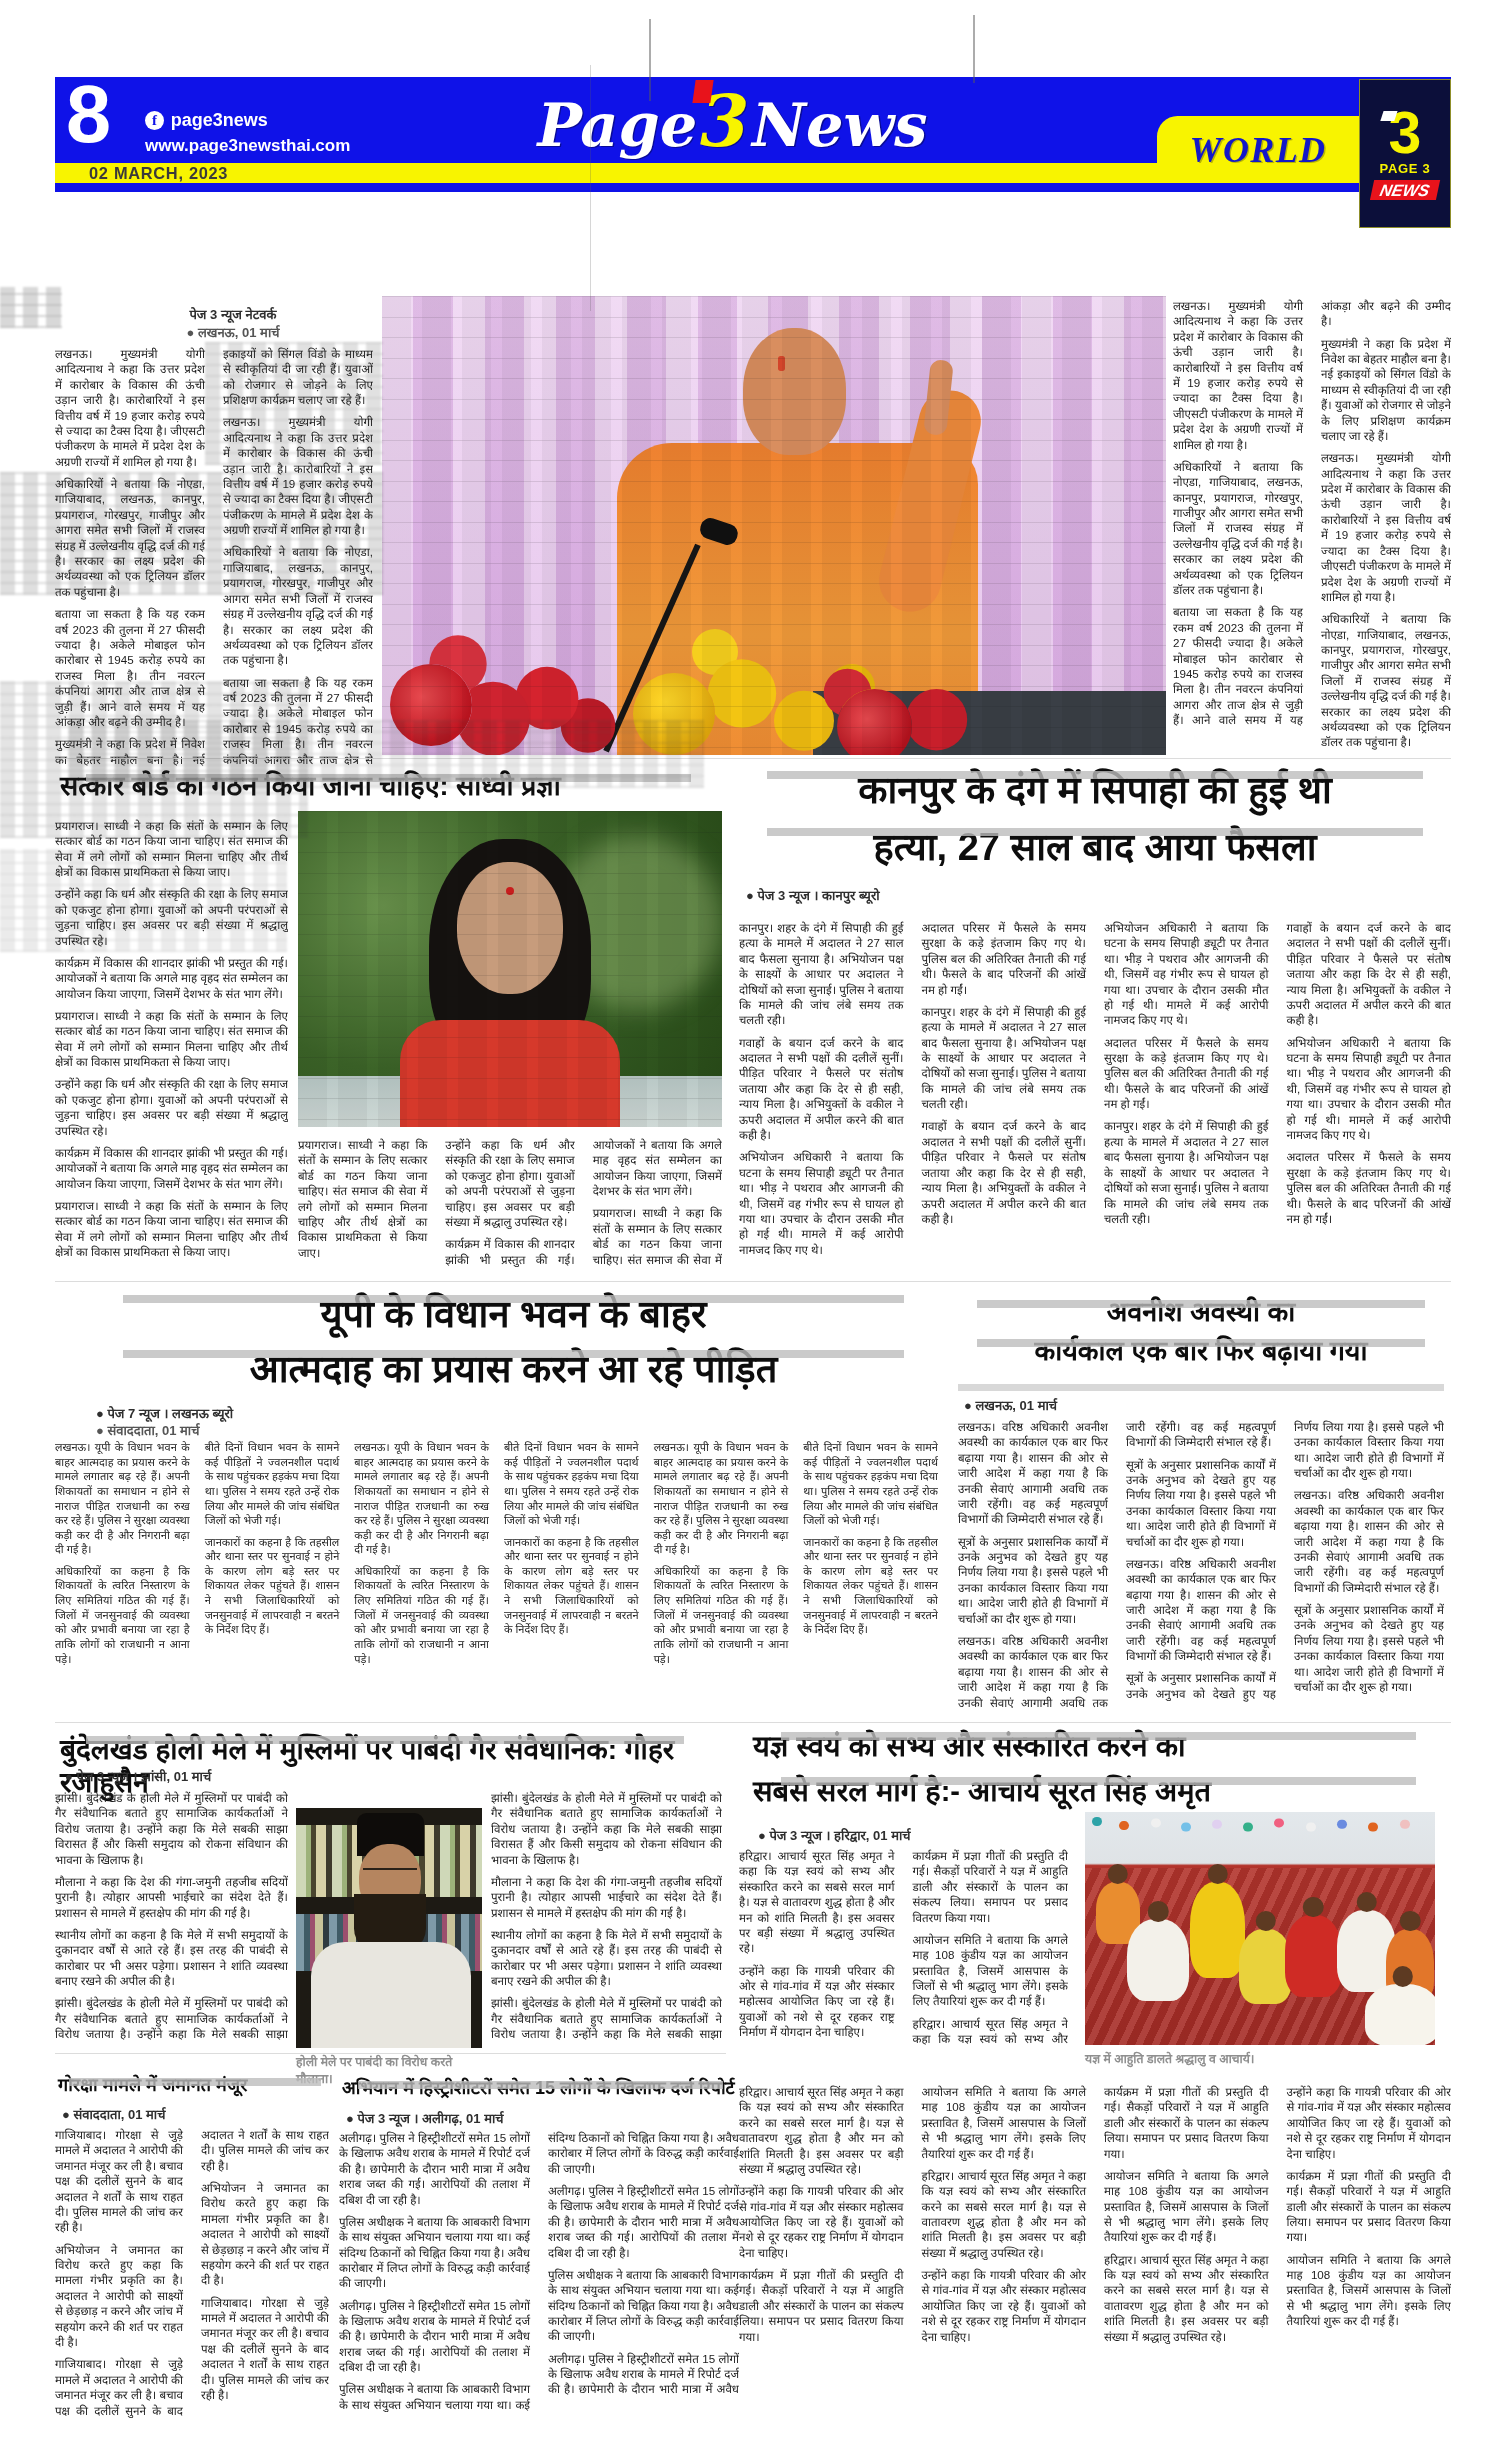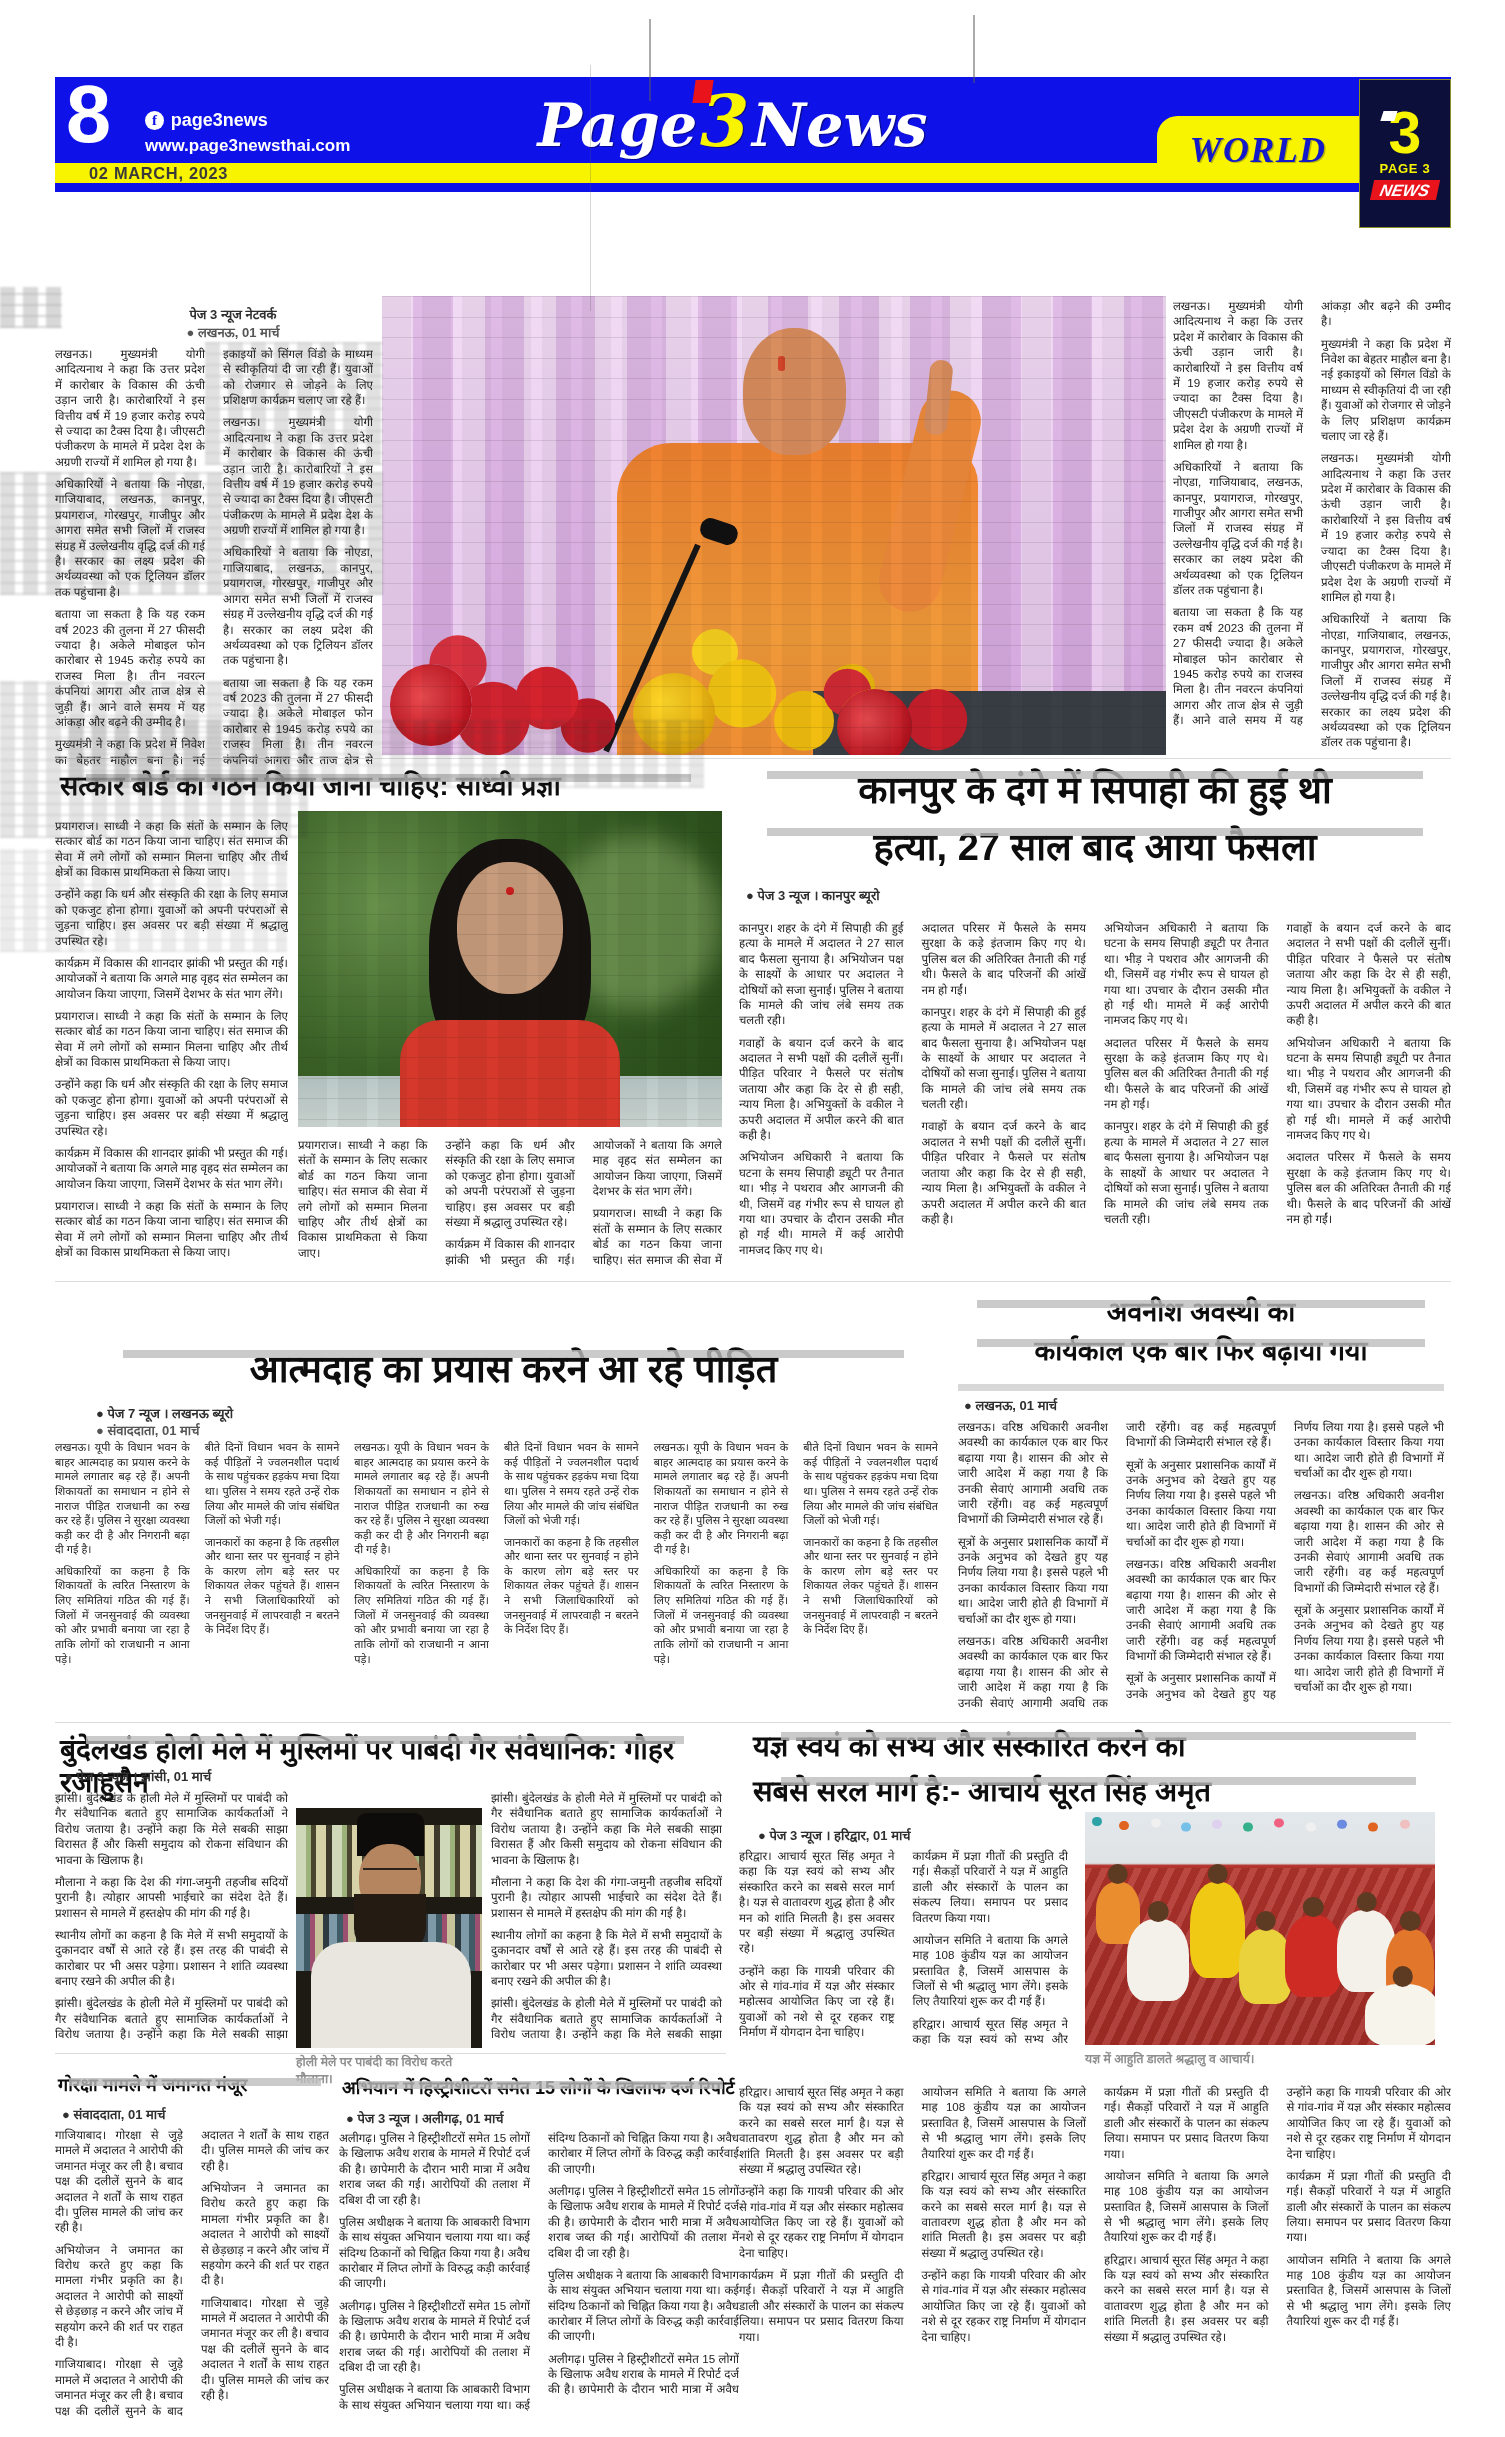--- a/index.html
+++ b/index.html
@@ -229,20 +229,21 @@
       <p>अभियोजन अधिकारी ने बताया कि घटना के समय सिपाही ड्यूटी पर तैनात था। भीड़ ने पथराव और आगजनी की थी, जिसमें वह गंभीर रूप से घायल हो गया था। उपचार के दौरान उसकी मौत हो गई थी। मामले में कई आरोपी नामजद किए गए थे।</p>
       <p>अदालत परिसर में फैसले के समय सुरक्षा के कड़े इंतजाम किए गए थे। पुलिस बल की अतिरिक्त तैनाती की गई थी। फैसले के बाद परिजनों की आंखें नम हो गईं।</p>
       <p>कानपुर। शहर के दंगे में सिपाही की हुई हत्या के मामले में अदालत ने 27 साल बाद फैसला सुनाया है। अभियोजन पक्ष के साक्ष्यों के आधार पर अदालत ने दोषियों को सजा सुनाई। पुलिस ने बताया कि मामले की जांच लंबे समय तक चलती रही।</p>
       <p>गवाहों के बयान दर्ज करने के बाद अदालत ने सभी पक्षों की दलीलें सुनीं। पीड़ित परिवार ने फैसले पर संतोष जताया और कहा कि देर से ही सही, न्याय मिला है। अभियुक्तों के वकील ने ऊपरी अदालत में अपील करने की बात कही है।</p>
       <p>अभियोजन अधिकारी ने बताया कि घटना के समय सिपाही ड्यूटी पर तैनात था। भीड़ ने पथराव और आगजनी की थी, जिसमें वह गंभीर रूप से घायल हो गया था। उपचार के दौरान उसकी मौत हो गई थी। मामले में कई आरोपी नामजद किए गए थे।</p>
       <p>अदालत परिसर में फैसले के समय सुरक्षा के कड़े इंतजाम किए गए थे। पुलिस बल की अतिरिक्त तैनाती की गई थी। फैसले के बाद परिजनों की आंखें नम हो गईं।</p>
     </div>
 
   <div class="divider" style="left:55px;top:1281px;width:1396px;"></div>
 
+  <div class="hl h-lg barred" style="left:89px;top:1292px;width:849px;">यूपी के विधान भवन  के बाहर</div>
   <div class="hl h-lg barred" style="left:89px;top:1347px;width:849px;">आत्मदाह का प्रयास करने  आ रहे पीड़ित</div>
   <div class="byline" style="left:96px;top:1404px;">● पेज 7 न्यूज । लखनऊ ब्यूरो</div>
   <div class="byline" style="left:96px;top:1421px;color:#555;">● संवाददाता, 01 मार्च</div>
 
   <div class="cols" style="left:55px;top:1440px;width:883px;height:279px;column-count:6;column-gap:15px;font-size:11px;">
       <p>लखनऊ। यूपी के विधान भवन के बाहर आत्मदाह का प्रयास करने के मामले लगातार बढ़ रहे हैं। अपनी शिकायतों का समाधान न होने से नाराज पीड़ित राजधानी का रुख कर रहे हैं। पुलिस ने सुरक्षा व्यवस्था कड़ी कर दी है और निगरानी बढ़ा दी गई है।</p>
       <p>अधिकारियों का कहना है कि शिकायतों के त्वरित निस्तारण के लिए समितियां गठित की गई हैं। जिलों में जनसुनवाई की व्यवस्था को और प्रभावी बनाया जा रहा है ताकि लोगों को राजधानी न आना पड़े।</p>
       <p>बीते दिनों विधान भवन के सामने कई पीड़ितों ने ज्वलनशील पदार्थ के साथ पहुंचकर हड़कंप मचा दिया था। पुलिस ने समय रहते उन्हें रोक लिया और मामले की जांच संबंधित जिलों को भेजी गई।</p>
       <p>जानकारों का कहना है कि तहसील और थाना स्तर पर सुनवाई न होने के कारण लोग बड़े स्तर पर शिकायत लेकर पहुंचते हैं। शासन ने सभी जिलाधिकारियों को जनसुनवाई में लापरवाही न बरतने के निर्देश दिए हैं।</p>
       <p>लखनऊ। यूपी के विधान भवन के बाहर आत्मदाह का प्रयास करने के मामले लगातार बढ़ रहे हैं। अपनी शिकायतों का समाधान न होने से नाराज पीड़ित राजधानी का रुख कर रहे हैं। पुलिस ने सुरक्षा व्यवस्था कड़ी कर दी है और निगरानी बढ़ा दी गई है।</p>

